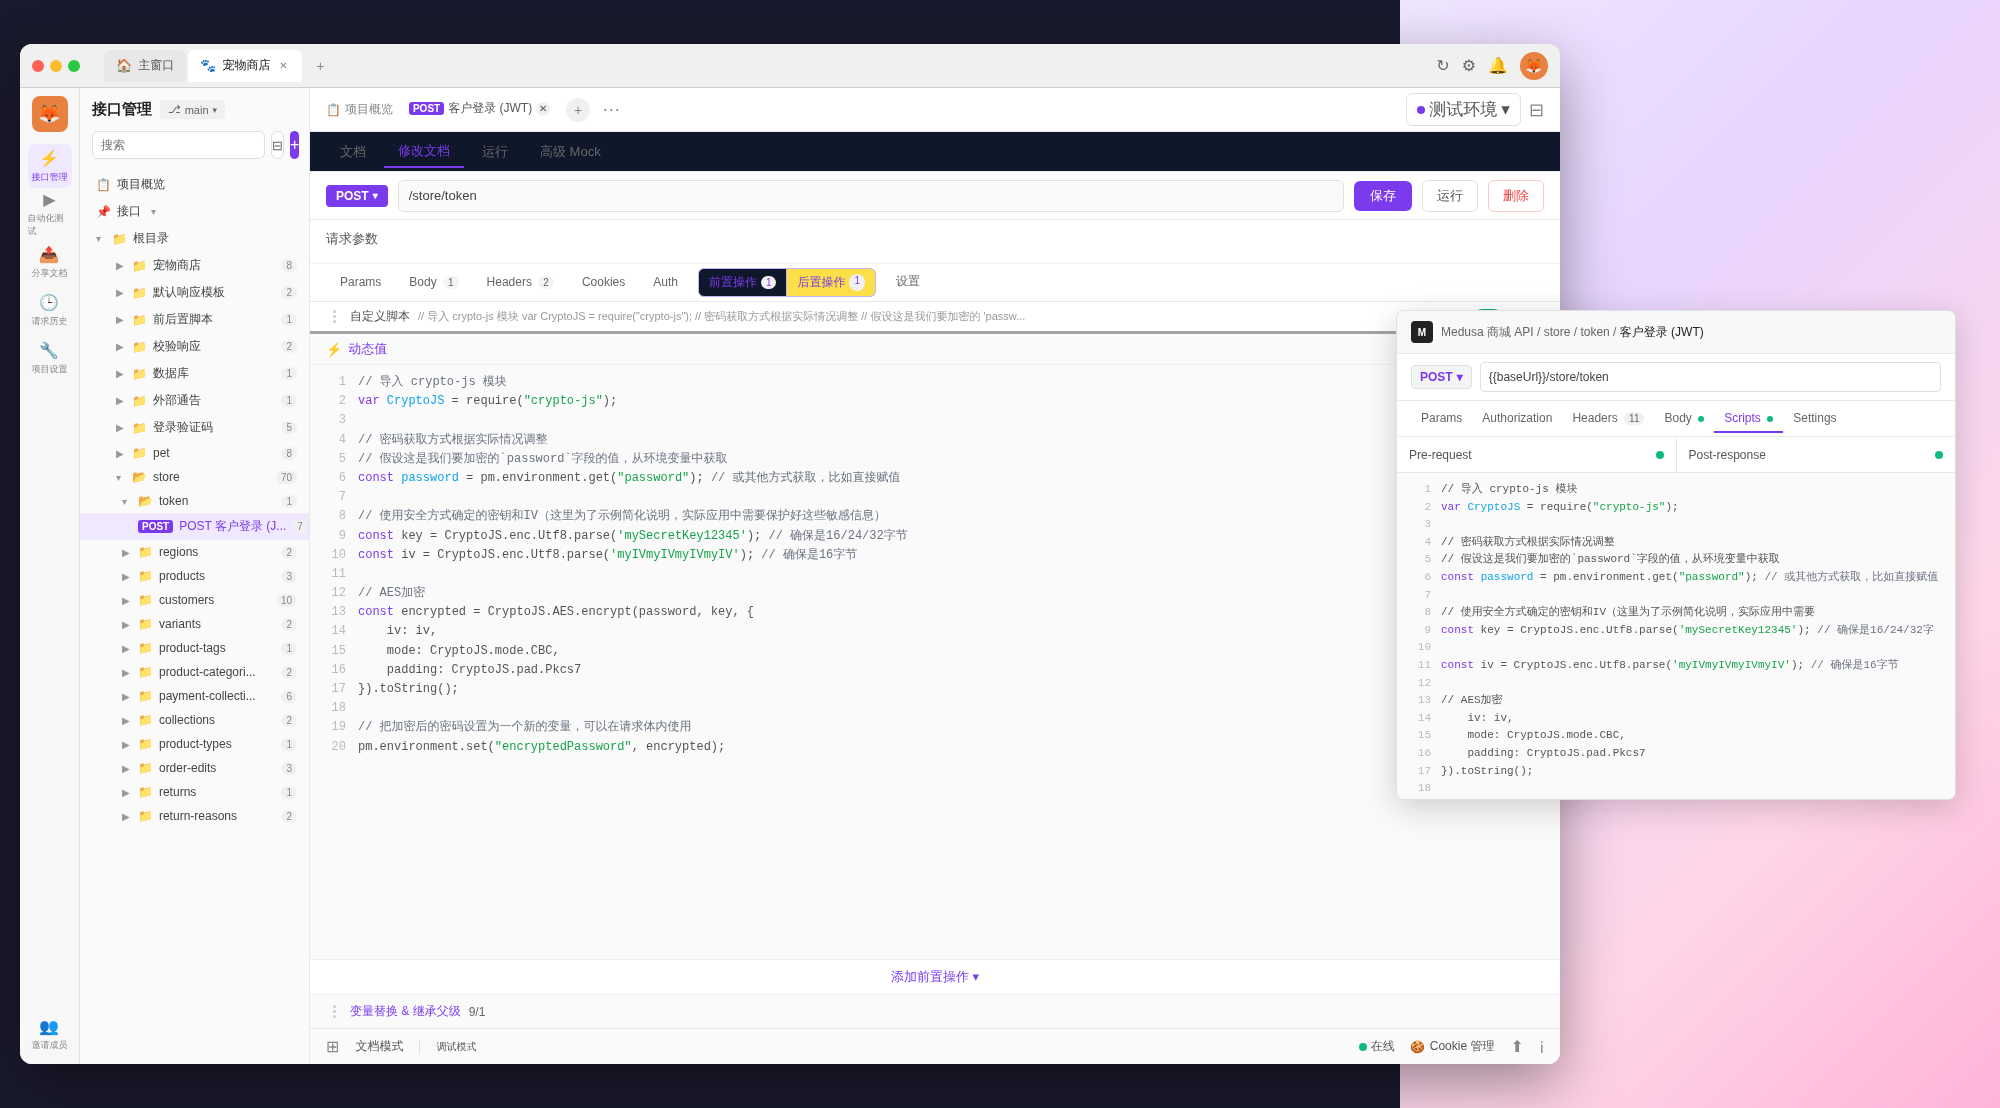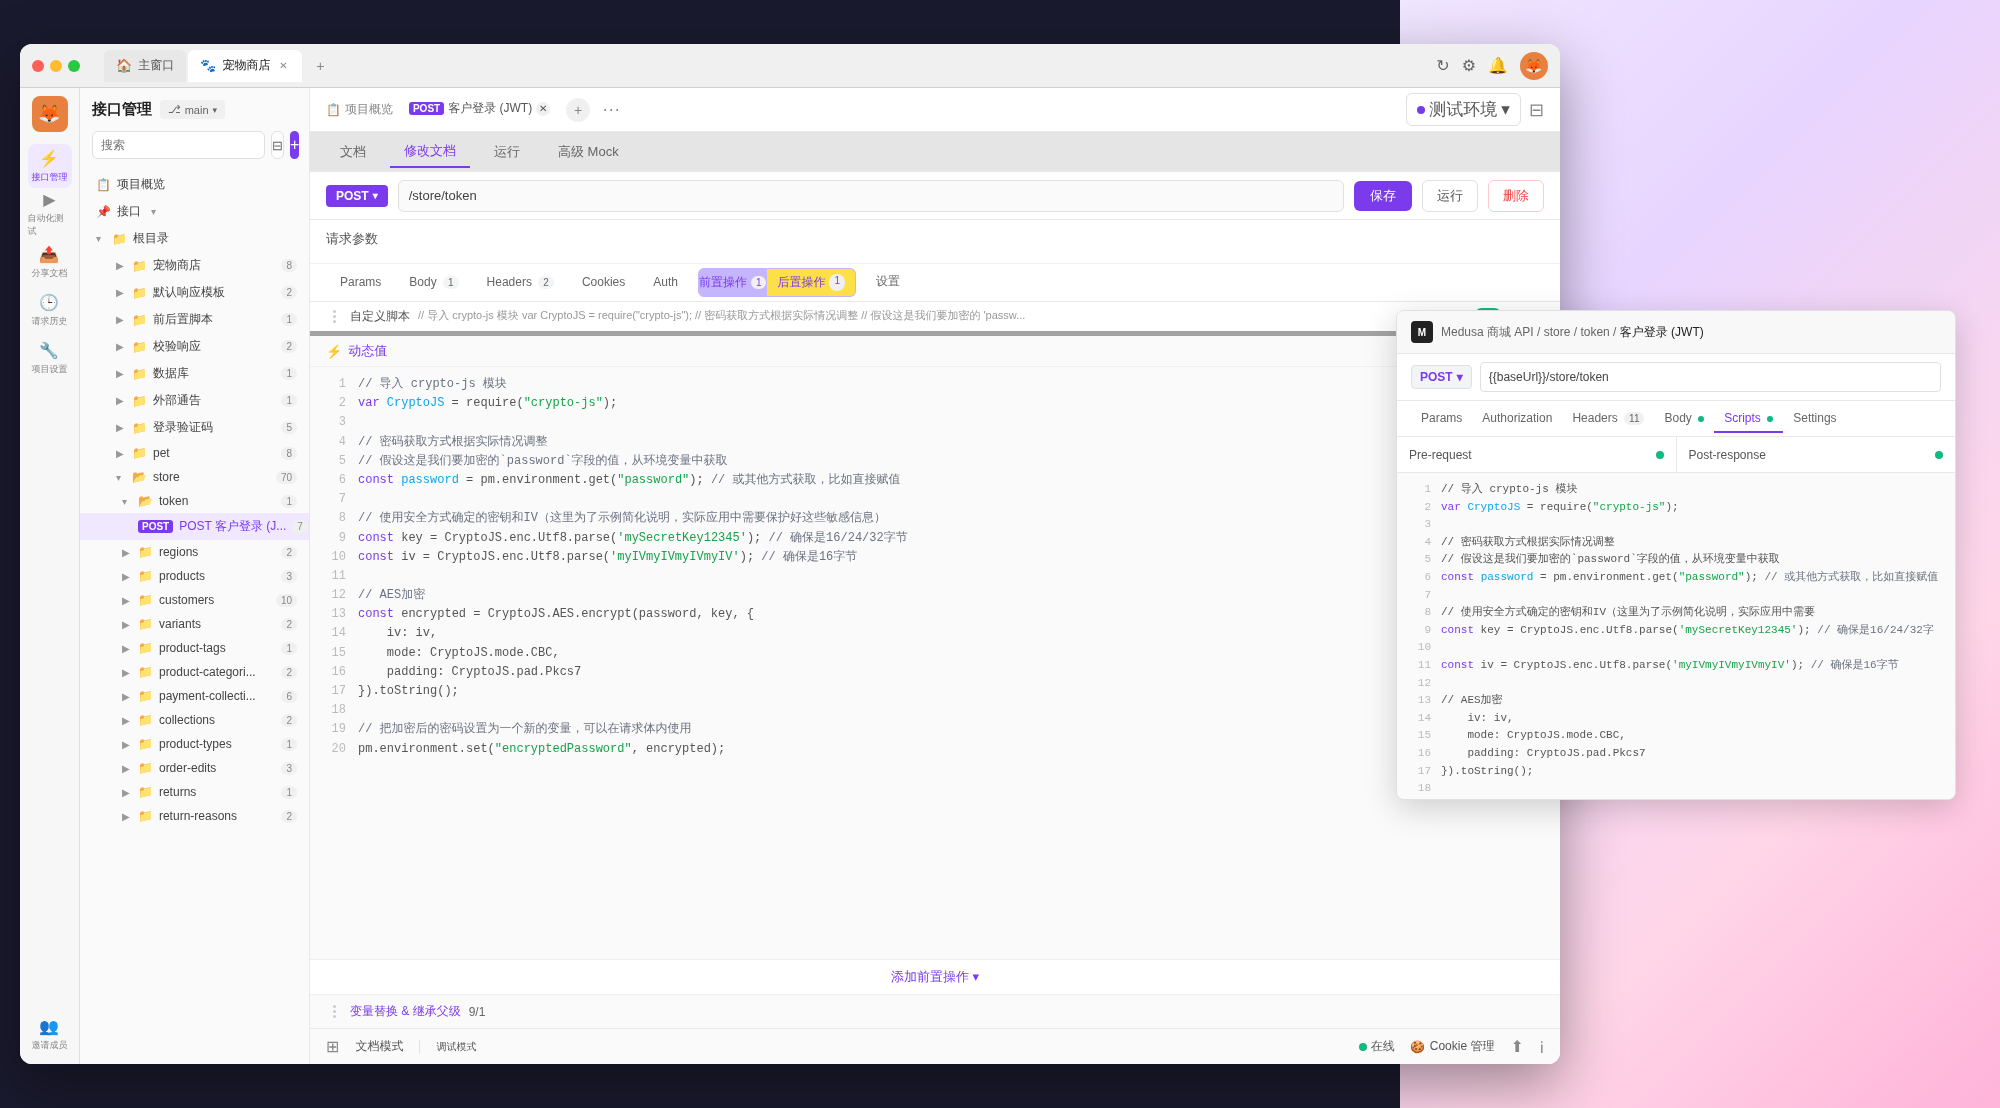--- a/index.html
+++ b/index.html
@@ -62,21 +62,21 @@
     .run-btn { background: #fff; color: #555; padding: 6px 14px; border-radius: 6px; border: 1px solid #e0e0e0; font-size: 13px; cursor: pointer; }
     .del-btn { background: #fff; color: #ef4444; padding: 6px 14px; border-radius: 6px; border: 1px solid #fecaca; font-size: 13px; cursor: pointer; }
 
     
     .section-header { padding: 10px 16px 15px; font-size: 13px; color: #555; font-weight: 500; border-bottom: 1px solid #f0f0f0; flex-shrink: 0; }
 
     
     .params-tabs { display: flex; align-items: center; gap: 0; padding: 0 16px; border-bottom: 1px solid #e8e8e8; flex-shrink: 0; height: 38px; }
     .params-tab { padding: 8px 14px; font-size: 12px; color: #666; cursor: pointer; border-bottom: 2px solid transparent; white-space: nowrap; }
     .params-tab .count { background: #f3f4f6; border-radius: 10px; padding: 1px 5px; font-size: 10px; margin-left: 3px; color: #666; }
-    .pre-tab { background: #c4b5fd; border: 1px solid #c4b5fd; border-radius: 6px 0 0 6px; padding: 5px 0; font-size: 12px; color: #7c3aed; cursor: pointer; display: flex; align-items: center; gap: 4px; }
+    .pre-tab { background: #0f172a; border: 1px solid #c4b5fd; border-radius: 6px 0 0 6px; padding: 5px 10px; font-size: 12px; color: #7c3aed; cursor: pointer; display: flex; align-items: center; gap: 4px; }
     .post-tab { background: #fde047; border: 1px solid #c4b5fd; border-left: none; border-radius: 0 6px 6px 0; padding: 5px 10px; font-size: 12px; color: #7c3aed; cursor: pointer; display: flex; gap: 4px; }
     .green-dot { width: 6px; height: 6px; border-radius: 50%; background: #10b981; display: inline-block; }
     .code-editor { flex: 1; overflow-y: auto; padding: 8px 16px; font-family: 'Courier New', monospace; font-size: 12px; line-height: 1.6; background: #fafafa; }
     .code-line { display: flex; gap: 12px; }
     .line-num { color: #bbb; width: 20px; text-align: right; flex-shrink: 0; user-select: none; }
     .line-content { color: #555; flex: 1; }
     .c-comment { color: #6b7280; }
     .c-keyword { color: #7c3aed; }
     .c-var { color: #0ea5e9; }
     .c-string { color: #16a34a; }
@@ -394,21 +394,21 @@
         <div style="font-size:18px;color:#888;cursor:pointer;padding:0 4px;">···</div>
         <div style="flex:1;"></div>
         <div style="display:flex;align-items:center;gap:4px;padding:4px 10px;border-radius:6px;border:1px solid #e0e0e0;font-size:17px;color:#555;cursor:pointer;">
           <span style="width:8px;height:8px;border-radius:50%;background:#7c3aed;"></span>
           <span>测试环境</span>
           <span>▾</span>
         </div>
         <div style="font-size:18px;color:#888;cursor:pointer;">⊟</div>
       </div>
 
-      <div style="height:40px;background:#e5e5e5;border-bottom:1px solid #e8e8e8;display:flex;align-items:center;padding:0 16px;gap:10px;flex-shrink:0;">
+      <div style="height:40px;background:#0f172a;border-bottom:1px solid #e8e8e8;display:flex;align-items:center;padding:0 16px;gap:4px;flex-shrink:0;">
         <div class="topbar-tab">
           <span>文档</span>
         </div>
         <div class="topbar-tab active">
           <span>修改文档</span>
         </div>
         <div class="topbar-tab">
           <span>运行</span>
         </div>
         <div class="topbar-tab">
@@ -457,21 +457,21 @@
           <div class="post-tab">
             <span>后置操作</span>
             <span style="background:#f0f0f0;border-radius:10px;padding:1px 5px;font-size:10px;color:#7c3aed;">1</span>
           </div>
         </div>
         <div class="params-tab">
           <span>设置</span>
         </div>
       </div>
 
-      <div style="display:flex;padding:6px 16px;border-bottom:5px solid #a3a3a3;gap:8px;flex-shrink:0;background:#fff;">
+      <div style="display:flex;align-items:center;padding:6px 16px;border-bottom:3px solid #a3a3a3;gap:8px;flex-shrink:0;background:#fff;">
         <div style="width:16px;height:16px;display:flex;flex-direction:column;justify-content:center;gap:2px;cursor:pointer;flex-shrink:0;">
           <div style="width:3px;height:3px;background:#ccc;border-radius:50%;margin:0 auto;"></div>
           <div style="width:3px;height:3px;background:#ccc;border-radius:50%;margin:0 auto;"></div>
           <div style="width:3px;height:3px;background:#ccc;border-radius:50%;margin:0 auto;"></div>
         </div>
         <span style="font-size:12px;color:#555;font-weight:500;white-space:nowrap;">自定义脚本</span>
         <span style="font-size:11px;color:#999;flex:1;overflow:hidden;text-overflow:ellipsis;white-space:nowrap;">// 导入 crypto-js 模块 var CryptoJS = require("crypto-js"); // 密码获取方式根据实际情况调整 // 假设这是我们要加密的 'passw...</span>
         <div style="width:28px;height:16px;background:#10b981;border-radius:8px;display:flex;align-items:center;padding:2px;cursor:pointer;flex-shrink:0;">
           <div style="width:12px;height:12px;background:#fff;border-radius:50%;margin-left:auto;"></div>
         </div>

